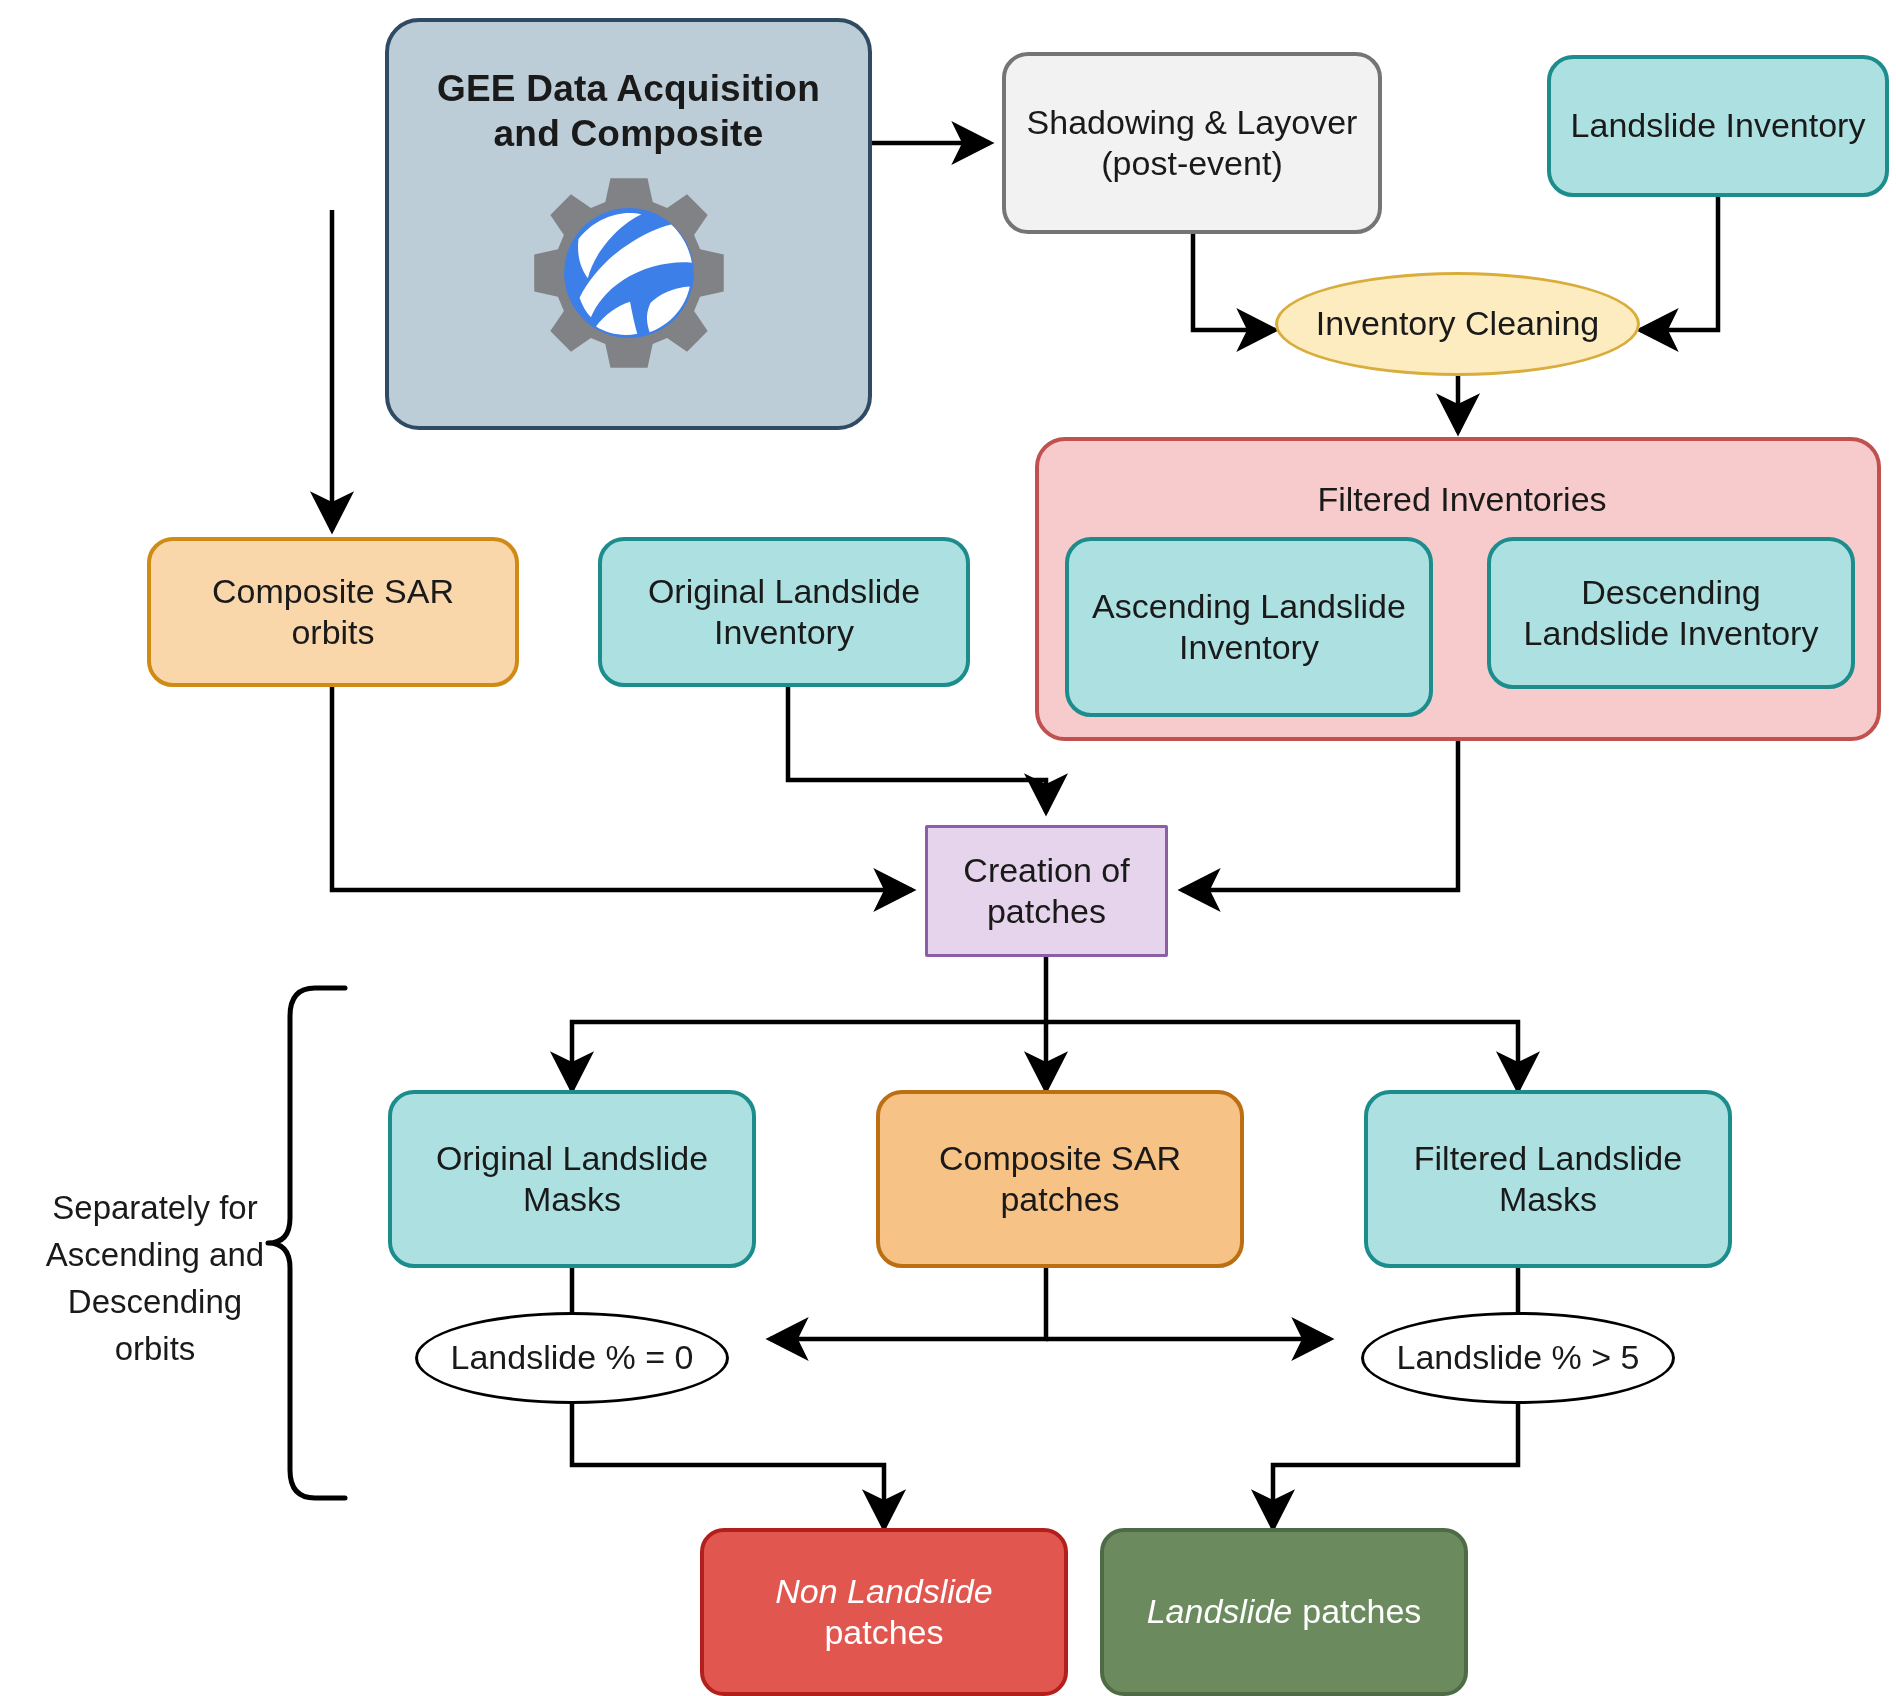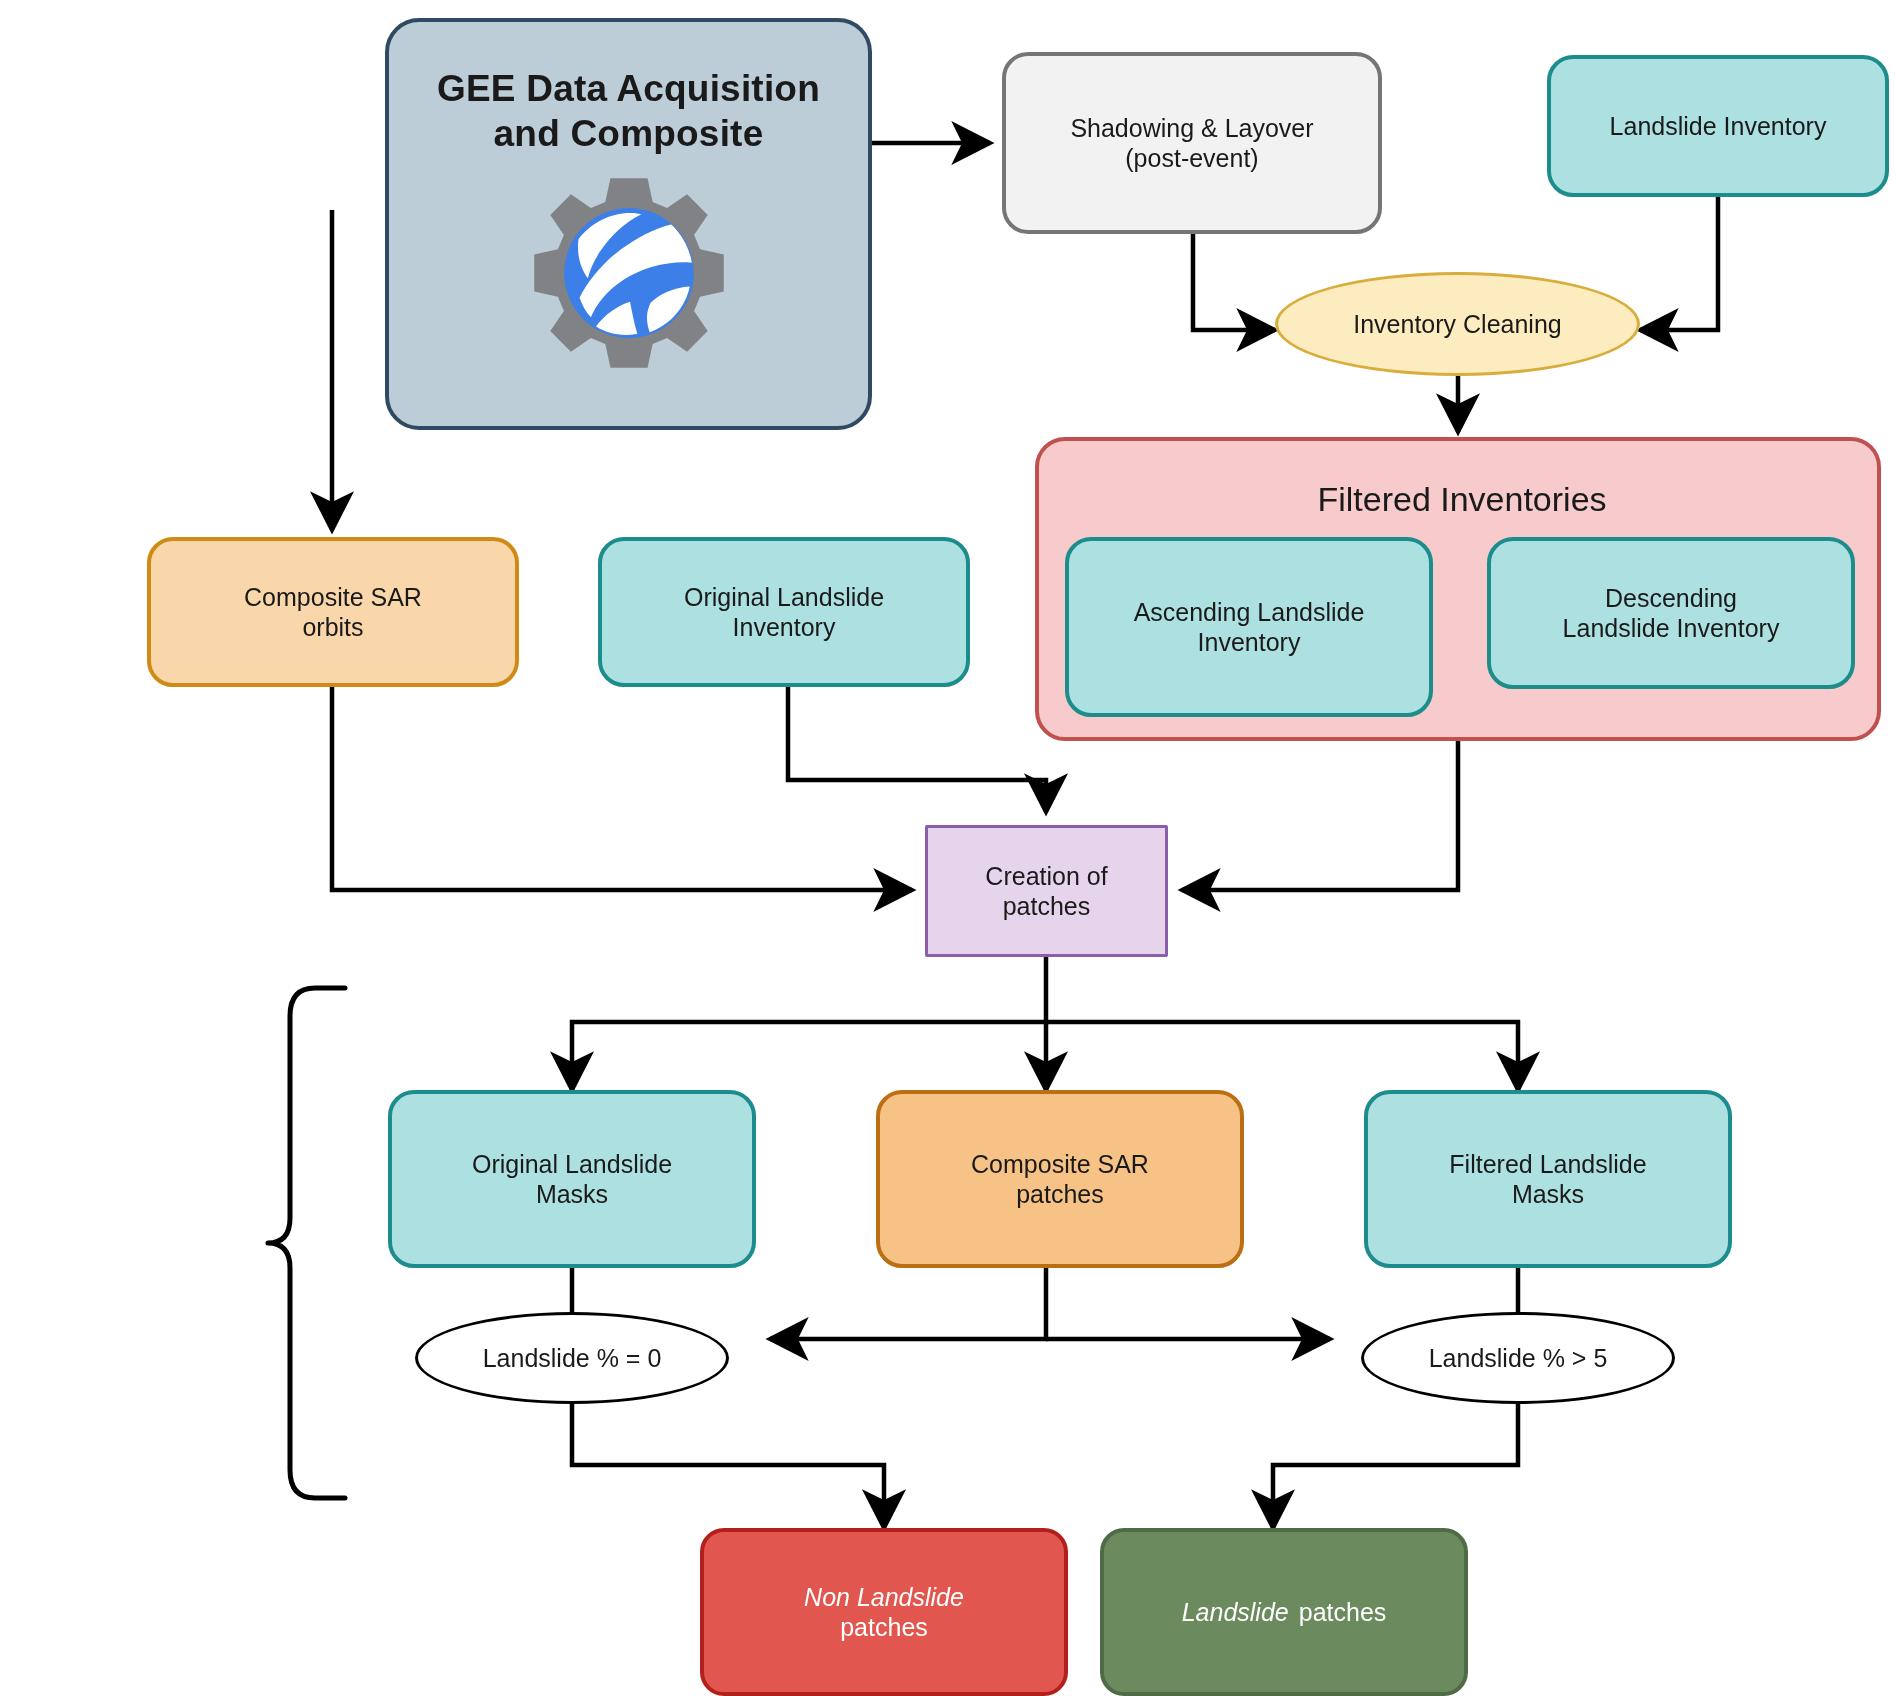--- a/index.html
+++ b/index.html
@@ -29,21 +29,21 @@
     position: absolute;
     box-sizing: border-box;
     display: flex;
     align-items: center;
     justify-content: center;
     text-align: center;
     color: #1a1a1a;
     line-height: 1.22;
   }
   .node span { display: block; width: 100%; }
-  .lbl { font-size: 25px; }
+  .lbl { font-size: 34px; }
 
   
   .gee {
     background: #bdcdd8;
     border: 4px solid #2f4a63;
     border-radius: 34px;
     flex-direction: column;
     justify-content: flex-start;
     padding-top: 44px;
   }
@@ -281,14 +281,19 @@
     </div>
   </div>
 
   <div class="node greenbox" style="left:1100px; top:1528px; width:368px; height:168px;">
     <div style="display:flex; align-items:center; justify-content:center; gap:10px;">
       <span class="lbl italic-word" style="width:auto;">Landslide</span>
       <span class="lbl" style="width:auto;"> patches</span>
     </div>
   </div>
 
+  <div class="sidenote" style="left:30px; top:1185px; width:250px;">
+    <span>Separately for</span>
+    <span>Ascending and</span>
+    <span>Descending orbits</span>
+  </div>
 
 </div>
 
 </body></html>

